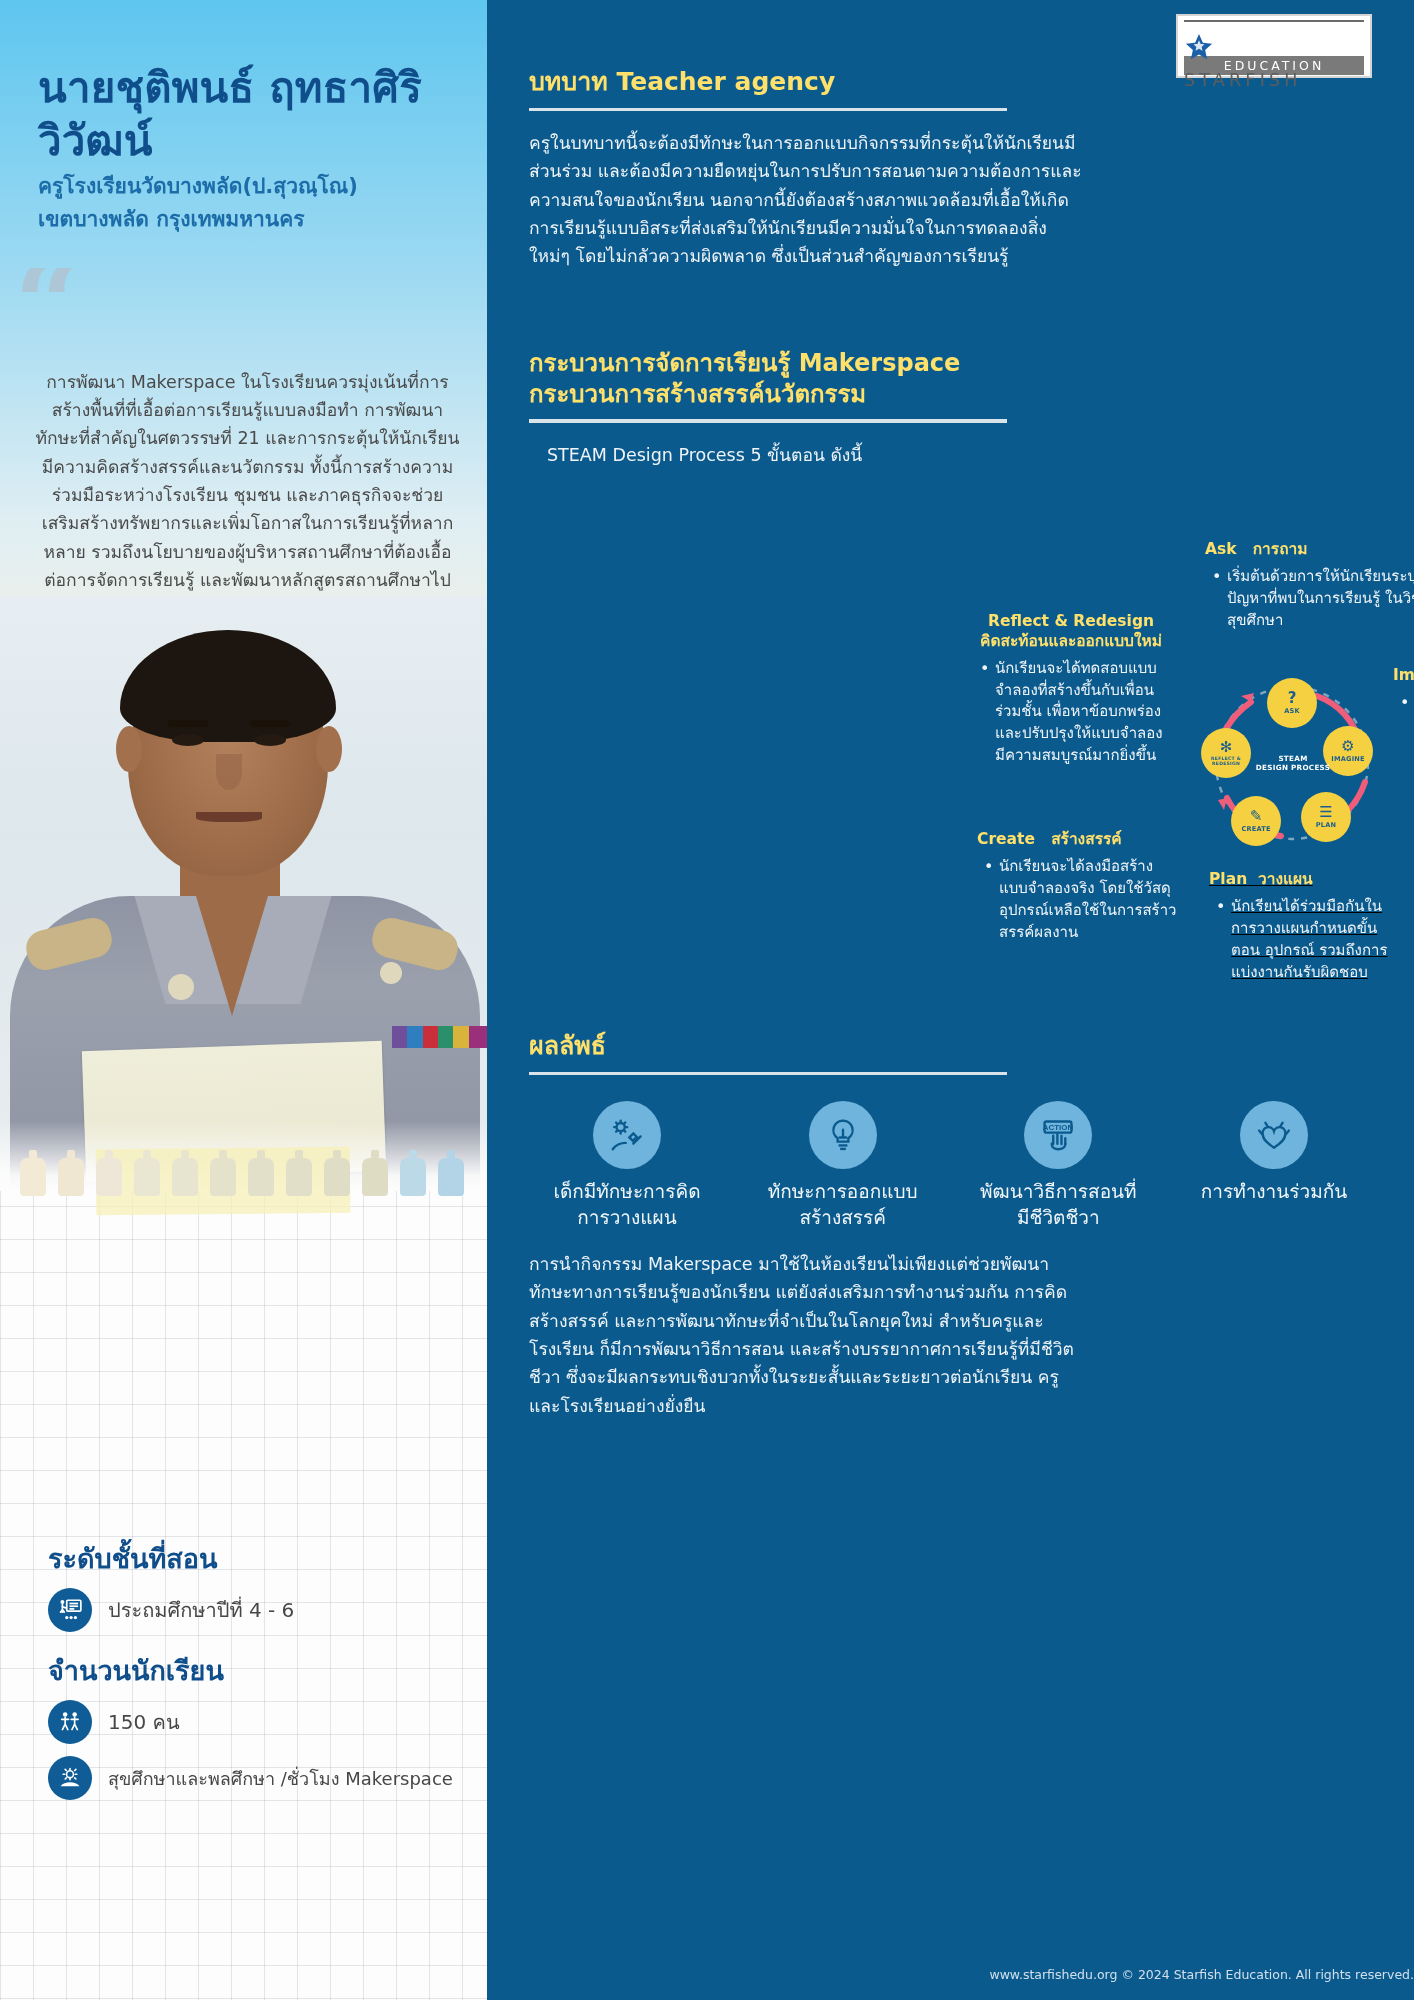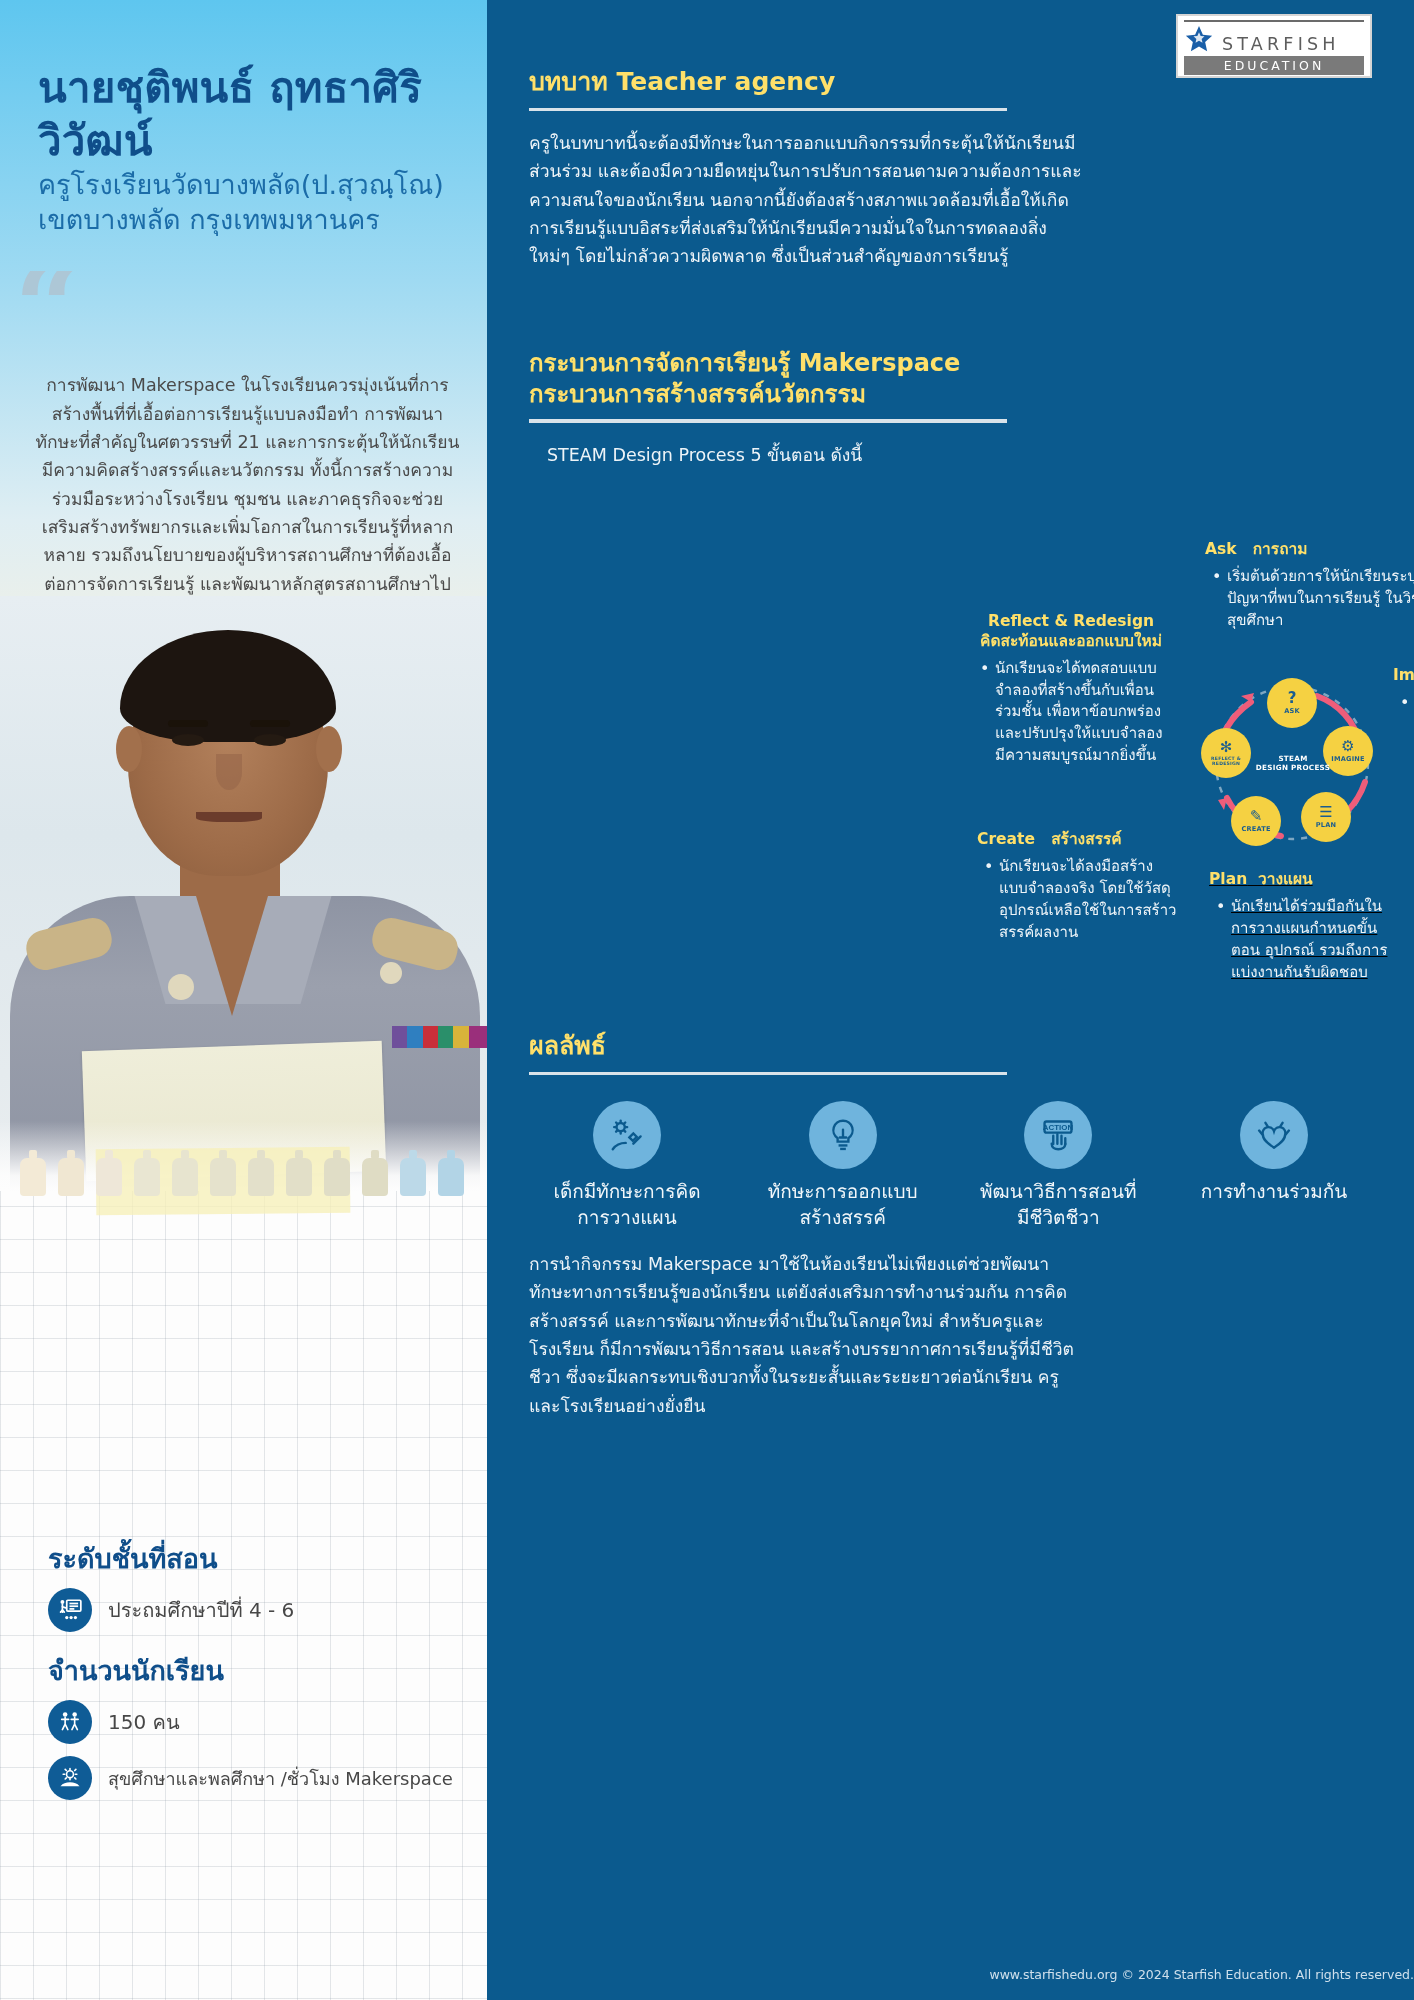--- a/index.html
+++ b/index.html
@@ -24,21 +24,21 @@
       linear-gradient(to right, rgba(150,160,170,.26) 1px, transparent 1px),
       linear-gradient(to bottom, rgba(150,160,170,.26) 1px, transparent 1px);
     background-size:33px 33px;
     background-color:#fdfdfd;
   }
   .name-block { position:relative; padding:62px 22px 0 38px; }
   .teacher-name {
     font-size:42px; font-weight:700; color:#0f4e8a; letter-spacing:.2px; line-height:1.25;
   }
   .teacher-sub {
-    font-size:27px; color:#1b6ca8; line-height:1.30; font-weight:400;
+    font-size:21px; color:#1b6ca8; line-height:1.30; margin-top:6px; font-weight:700;
   }
   .quote-mark {
     margin:34px 0 0 14px; font-size:118px; line-height:.62; color:#adc7d6;
     font-family:"DejaVu Serif","Liberation Serif",serif; font-weight:700;
     height:74px; overflow:hidden;
   }
   .quote-body {
     margin:26px 26px 0 34px; font-size:17.5px; line-height:1.62;
     color:#4a4a4a; text-align:center;
   }
@@ -105,21 +105,21 @@
   }
   .stat-val { font-size:20px; color:#474747; }
   .stat-val.small { font-size:18px; }
 
   
   .right { width:927px; height:2000px; background:#0b5a8e; position:relative; padding:0 42px; }
   .logo {
     position:absolute; right:42px; top:14px; width:196px; height:64px;
     background:#fff; border:2px solid #d5d5d5; padding:4px 6px;
   }
-  .logo-top { display:flex; align-items:flex-end; gap:8px; height:34px; border-top:2px solid #6b6b6b; padding-top:10px; }
+  .logo-top { display:flex; align-items:flex-start; gap:8px; height:34px; border-top:2px solid #6b6b6b; padding-top:10px;flex-direction:column; }
   .logo-star { width:30px; height:30px; color:#1a5fa8; flex:0 0 30px; }
   .logo-word { font-size:17.5px; letter-spacing:4.2px; color:#5d5d5d; font-weight:400; }
   .logo-bot { background:#7a7a7a; color:#fff; text-align:center; font-size:12.5px; letter-spacing:3px; padding:2px 15px; margin-top:2px; }
 
   .sec-head { color:#ffe06a; font-weight:700; font-size:25px; line-height:1.3; }
   .sec-rule { height:3.5px; background:#d9e3ea; margin:9px 0 18px 0; width:478px; }
   .sec-rule.wide { width:478px; }
 
   .body-txt { color:#eef4f8; font-size:17.5px; line-height:1.62; }
 

